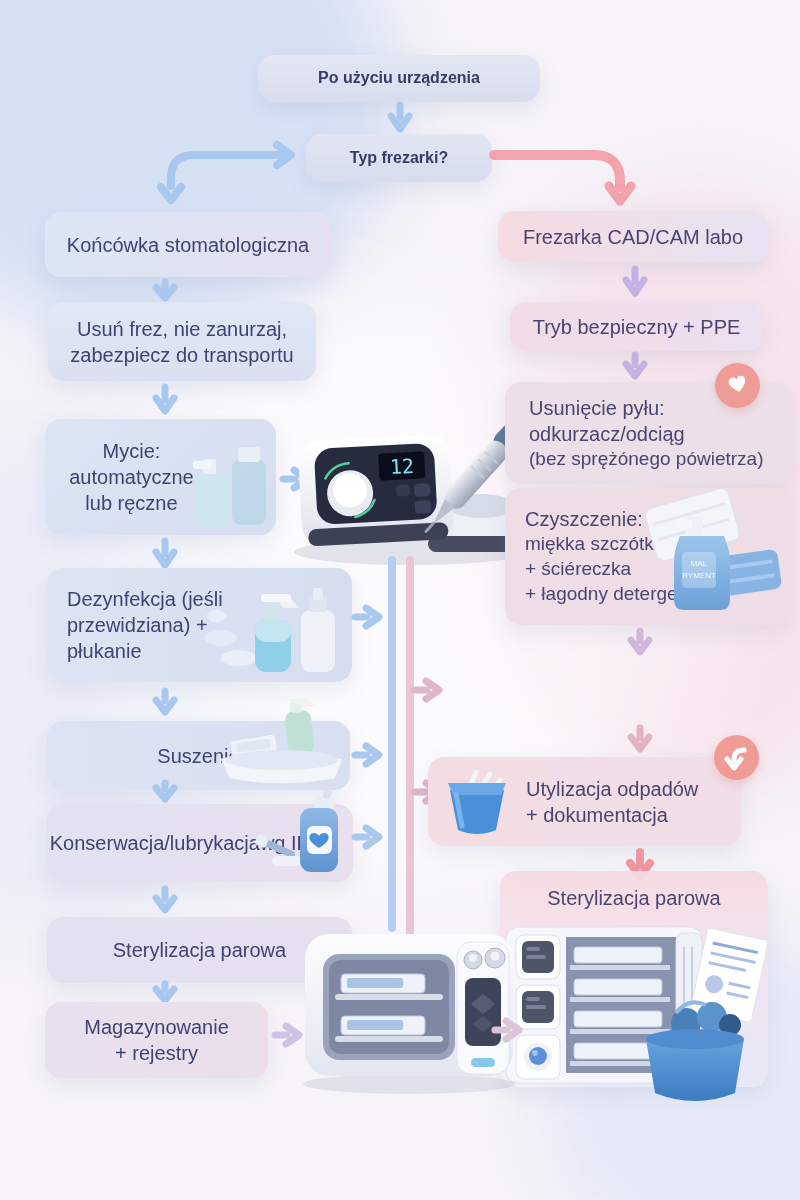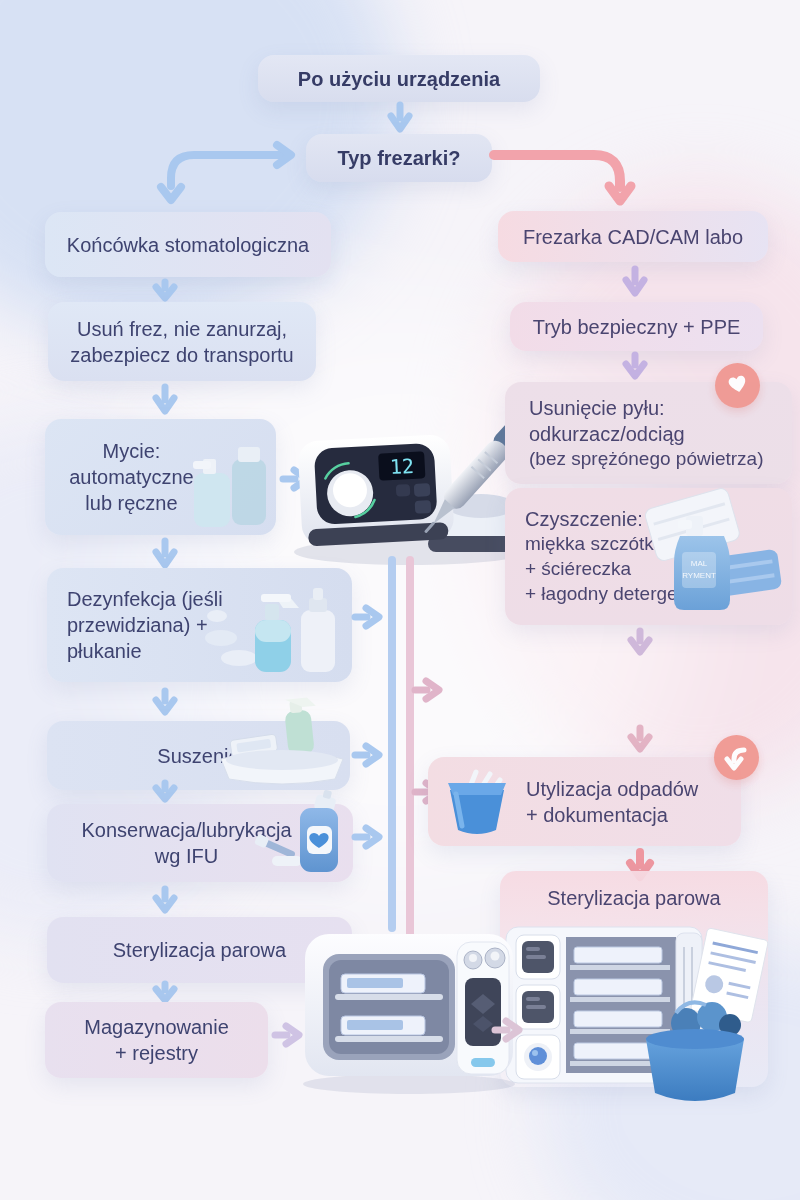--- a/index.html
+++ b/index.html
@@ -11,21 +11,21 @@
   .blob{position:absolute;border-radius:50%;filter:blur(34px);}
   .node{
     position:absolute;border-radius:16px;
     display:flex;flex-direction:column;justify-content:center;align-items:center;
     text-align:center;color:#3e4370;font-size:20px;line-height:1.3;
     box-shadow:0 8px 22px rgba(110,120,170,0.12);
   }
   .node.left-align{align-items:flex-start;text-align:left;}
   .node .ln{white-space:nowrap;}
   .rtext{color:#4a4570;}
-  .hdr{font-size:20px;font-weight:bold;color:#363c66;}
+  .hdr{font-size:16px;font-weight:bold;color:#363c66;}
   .arr{position:absolute;}
   .arr svg,svg{display:block;overflow:visible;}
   .busline{position:absolute;border-radius:4px;}
   .badge{
     position:absolute;border-radius:50%;
     display:flex;align-items:center;justify-content:center;
     box-shadow:0 4px 10px rgba(220,140,140,0.35);
   }
   .illus{position:absolute;}
 </style>
@@ -223,21 +223,21 @@
   </div>
 
   <div class="arr" style="left:152px;top:781px;">
     <svg width="26" height="22" viewBox="0 0 26 22" fill="none">
       <path d="M13 2 V8" stroke="#a9c8ef" stroke-width="7" stroke-linecap="round"></path>
       <path d="M4 7 L13 18 L22 7" stroke="#a9c8ef" stroke-width="7" stroke-linecap="round" stroke-linejoin="round"></path>
     </svg>
   </div>
 
   <div class="node" style="left:47px;top:804px;width:306px;height:78px;background:linear-gradient(90deg,#e0e2f2,#e9dfee);">
-    <div style="display:flex;flex-direction:column;margin-right:27px;">
+    <div style="display:flex;flex-direction:row;margin-right:27px;">
       <div class="ln">Konserwacja/lubrykacja</div>
       <div class="ln">wg IFU</div>
     </div>
     <svg class="illus" style="right:6px;top:-10px;" width="95" height="90" viewBox="0 0 95 90">
       <defs>
         <linearGradient id="konsG" x1="0" y1="0" x2="0" y2="1">
           <stop offset="0" stop-color="#8fb8e8"></stop>
             <stop offset="1" stop-color="#5f94d0"></stop>
         </linearGradient>
       </defs>

